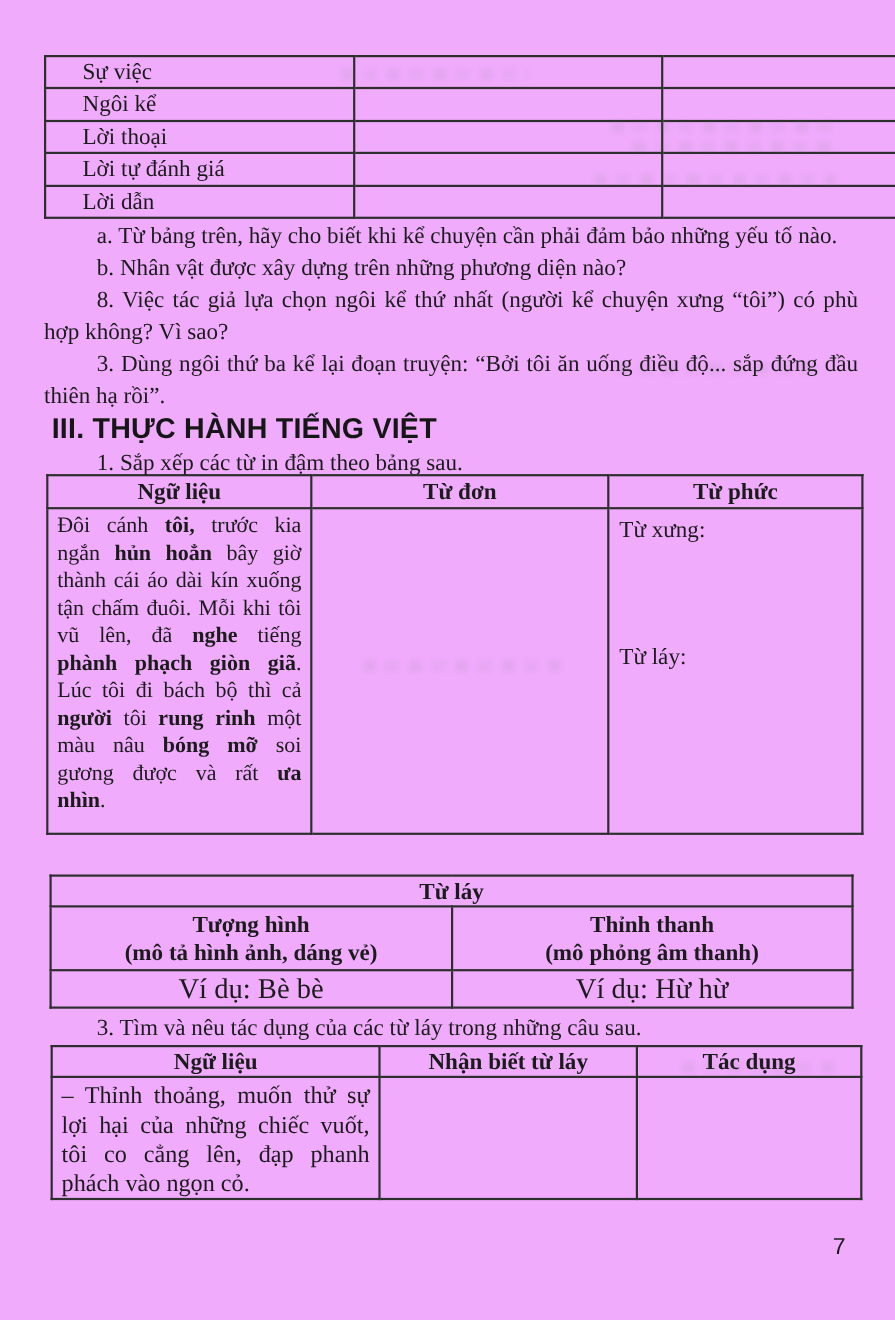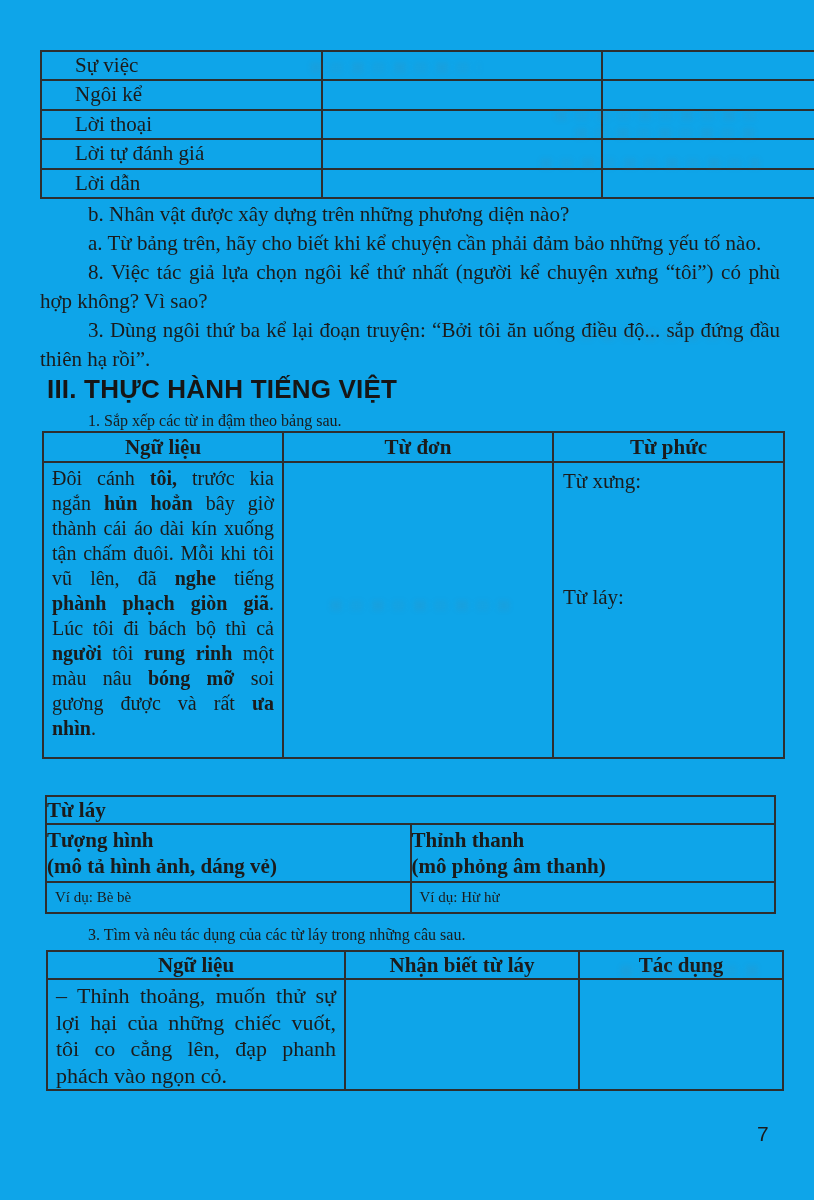--- a/index.html
+++ b/index.html
@@ -1,18 +1,18 @@
 <!DOCTYPE html>
 <html><head>
 <meta charset="utf-8">
 <style>
   html,body { margin:0; padding:0; }
   .page {
     position:relative; width:814px; height:1200px;
-    background:#0ea5e9; color:#1b1b1b;
+    background:#f0abfc; color:#1b1b1b;
     font-family:"Liberation Serif", serif;
     overflow:hidden;
   }
   table { border-collapse:collapse; position:absolute; table-layout:fixed; }
   td, th { border:2px solid #2e2e2e; padding:0; vertical-align:top; font-weight:normal; }
 
   
   .t-story { left:40px; top:50px; width:736px; }
   .t-story td { height:25.4px; font-size:21px; padding:1px 6px 1px 33px; }
   .t-story td.c2 { width:239px; }
@@ -21,44 +21,44 @@
 
   
   .questions { position:absolute; left:40px; top:200px; width:740px; }
   .questions p { margin:0; font-size:21px; line-height:29px; text-indent:48px; text-align:justify; }
 
   .heading {
     position:absolute; left:47px; top:374px; margin:0;
     font-family:"Liberation Sans", sans-serif; font-weight:bold;
     font-size:26px; color:#161616; letter-spacing:.2px;
   }
-  .intro { position:absolute; margin:0; left:40px; font-size:16px; line-height:27px; text-indent:48px; width:740px; text-align:justify; }
+  .intro { position:absolute; margin:0; left:40px; font-size:21px; line-height:27px; text-indent:48px; width:740px; text-align:justify; }
   .intro1 { top:407px; }
   .intro2 { top:741px; }
   .intro3 { top:921px; }
 
   
   .t-words { left:42px; top:431px; width:735px; }
   .t-words th { height:28px; font-size:21px; font-weight:bold; text-align:center; vertical-align:middle; }
   .t-words .c1 { width:238px; }
   .t-words .c2 { width:268px;margin-top:36px; }
   .t-words .c3 { width:229px; }
   .t-words td { height:276px; }
   .passage { font-size:20px; line-height:25px; text-align:justify; padding:3px 8px 16px 8px; }
   .compound-cell { position:relative; }
   .cell-label { position:absolute; left:9px; font-size:21px; }
   .lbl-ghep { top:6px; }
   .lbl-lay { top:122px; }
 
   
   .t-lay { left:45px; top:795px; width:731px; }
-  .t-lay th { font-weight:bold; text-align:left; vertical-align:middle; font-size:21px; }
+  .t-lay th { font-weight:bold; text-align:center; vertical-align:middle; font-size:21px; }
   .t-lay .title-row th { height:26px; }
   .t-lay .sub-row th { height:56px; line-height:26px; }
-  .t-lay td { height:27px; font-size:15px; padding:1px 8px; vertical-align:middle; }
+  .t-lay td { height:27px; font-size:26px; padding:1px 8px; vertical-align:middle;text-align:center; }
   .t-lay .c1 { width:370px; }
   .t-lay .c2 { width:361px; }
 
   
   .t-effect { left:46px; top:950px; width:730px; }
   .t-effect th { height:26px; font-size:21px; font-weight:bold; text-align:center; vertical-align:middle; }
   .t-effect .c1 { width:296px; }
   .t-effect .c2 { width:232px; }
   .t-effect .c3 { width:202px; }
   .t-effect td { height:100px; }
@@ -104,22 +104,22 @@
     </tr>
     <tr>
       <td class="c1">Lời dẫn</td>
       <td class="c2"></td>
       <td class="c3"></td>
     </tr>
   </tbody>
     </table>
 
   <div class="questions">
+    <p>a. Từ bảng trên, hãy cho biết khi kể chuyện cần phải đảm bảo những yếu tố nào.</p>
     <p>b. Nhân vật được xây dựng trên những phương diện nào?</p>
-    <p>a. Từ bảng trên, hãy cho biết khi kể chuyện cần phải đảm bảo những yếu tố nào.</p>
     <p>8. Việc tác giả lựa chọn ngôi kể thứ nhất (người kể chuyện xưng “tôi”) có phù hợp không? Vì sao?</p>
     <p>3. Dùng ngôi thứ ba kể lại đoạn truyện: “Bởi tôi ăn uống điều độ... sắp đứng đầu thiên hạ rồi”.</p>
   </div>
 
   <h2 class="heading">III. THỰC HÀNH TIẾNG VIỆT</h2>
   <p class="intro intro1">1. Sắp xếp các từ in đậm theo bảng sau.</p>
 
   <table class="t-words">
     <tbody>
         <tr>

